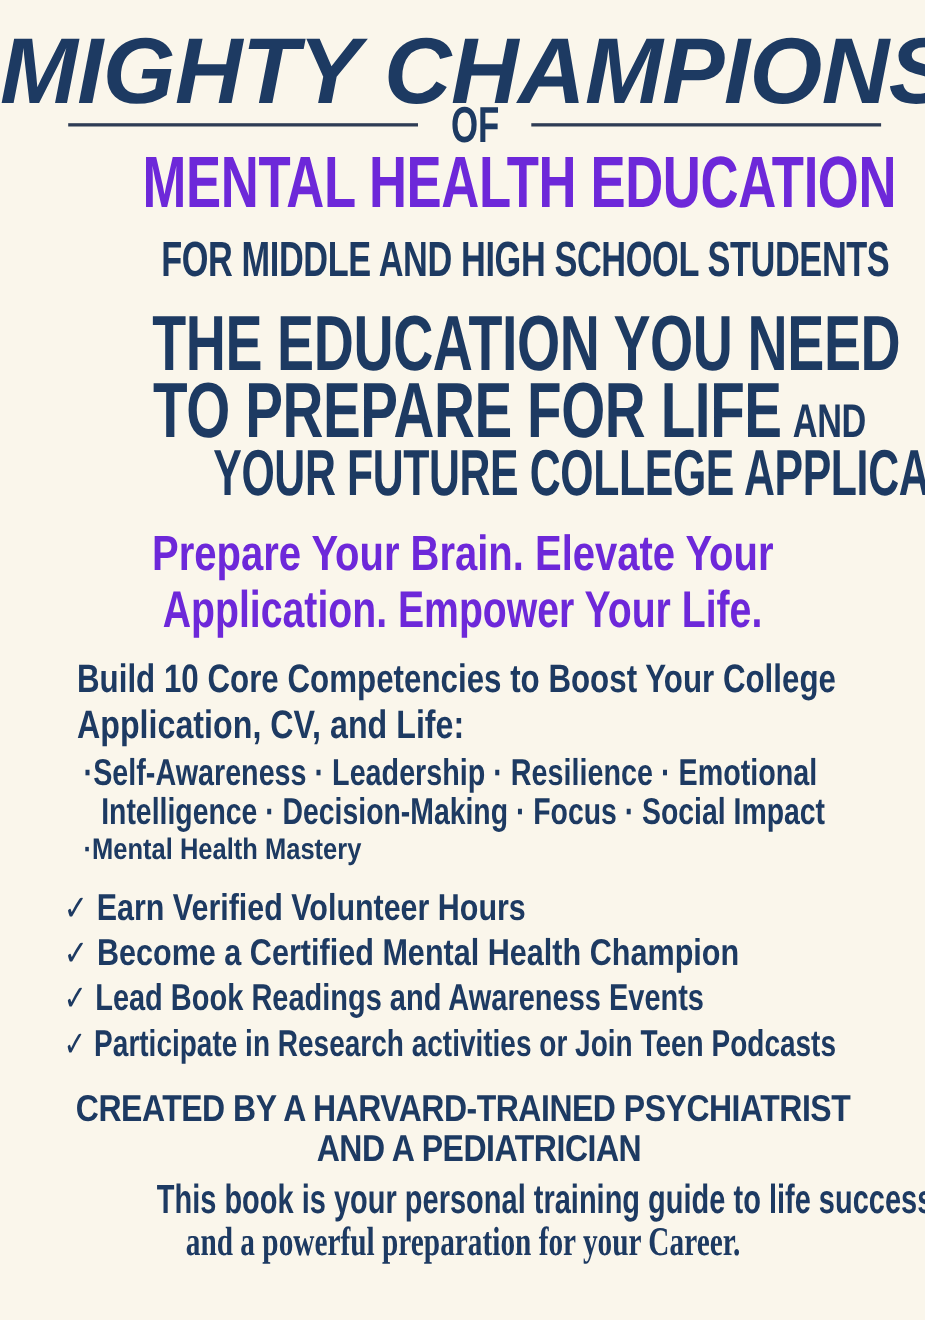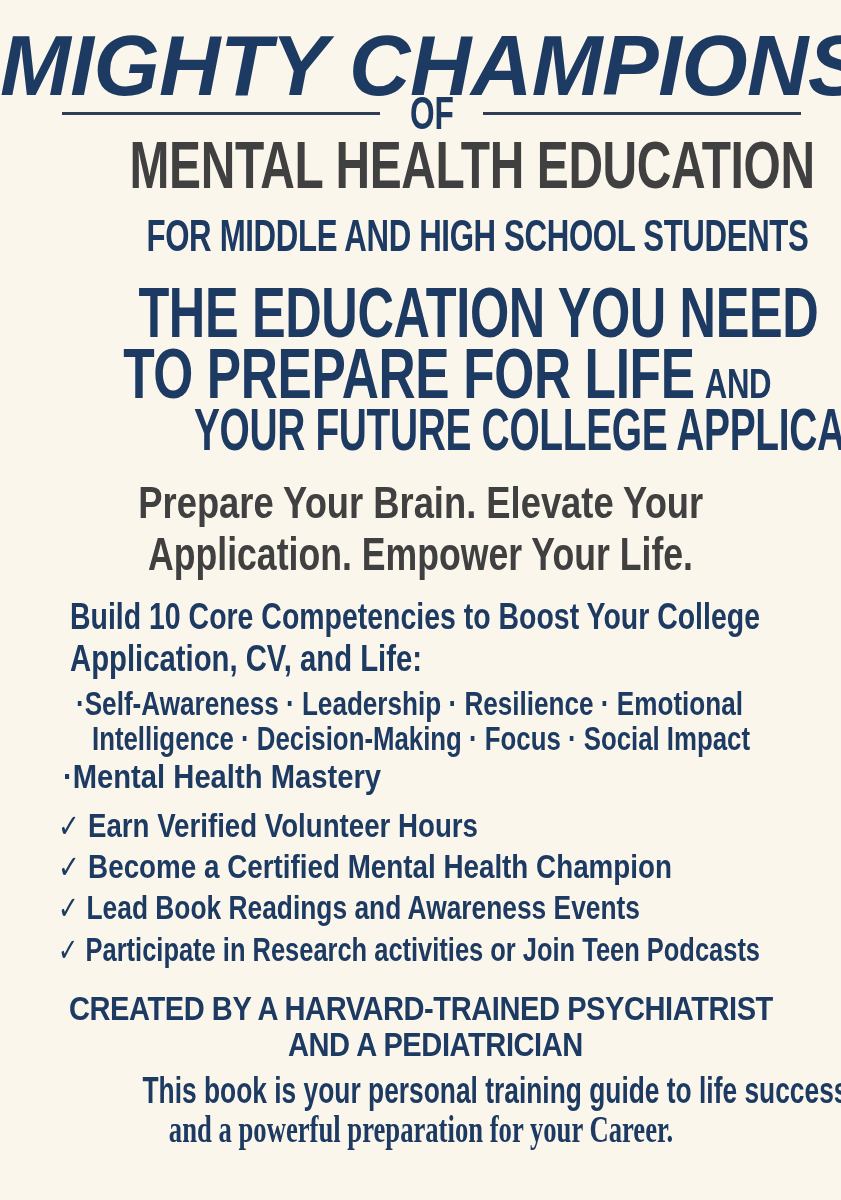--- a/index.html
+++ b/index.html
@@ -19,48 +19,48 @@
     white-space:nowrap;
   }
   .line-left{
     position:absolute;
     line-height:1;
     white-space:nowrap;
   }
   .fit{display:inline-block;white-space:nowrap;}
   .fit-c{transform-origin:50% 50%;}
   .fit-l{transform-origin:0 50%;}
-  .orange{color:#404040;}
+  .orange{color:#6d28d9;}
   .caps{letter-spacing:-0.5px;}
 
   .t-mighty{top:23px;font-size:85px;font-style:italic;}
   .divider{
     position:absolute;top:96px;left:62px;right:40px;height:34px;
     display:flex;align-items:center;gap:20px;
   }
   .divider .rule{flex:1;height:3px;background:#2e3c55;}
   .divider .of{font-size:46px;line-height:1;}
   .t-mental{top:132px;font-size:66px;}
   .t-audience{top:213px;font-size:45px;}
 
   .h-l1{top:277px;font-size:71px;}
-  .h-l2{top:338px;font-size:71px;}
+  .h-l2{top:338px;font-size:71px;padding-left:16px;}
   .h-l2 .inner{display:inline-flex;align-items:baseline;gap:14px;}
   .h-l2 .small{font-size:43px;}
   .h-l3{top:401px;font-size:59px;}
 
   .tag-l1{top:480px;font-size:45px;text-decoration:underline;}
   .tag-l2{top:530px;font-size:47px;}
 
   .build-l1{top:599px;left:70px;font-size:36px;}
   .build-l2{top:641px;left:70px;font-size:36px;text-align:right;}
 
   .bul-l1{top:686px;left:76px;font-size:34px;}
   .bul-l2{top:721px;left:92px;font-size:34px;}
-  .bul-l3{top:759px;left:63px;font-size:34px;}
+  .bul-l3{top:759px;left:76px;font-size:27px;}
 
   .chk{left:58px;font-size:34px;}
   .chk .inner{display:inline-flex;align-items:baseline;gap:10px;}
   .chk .tick{font-family:"DejaVu Sans",sans-serif;font-size:32px;}
   .chk-1{top:808px;}
   .chk-2{top:849px;}
   .chk-3{top:890px;}
   .chk-4{top:932px;}
 
   .cre-l1{top:991px;font-size:34px;}

